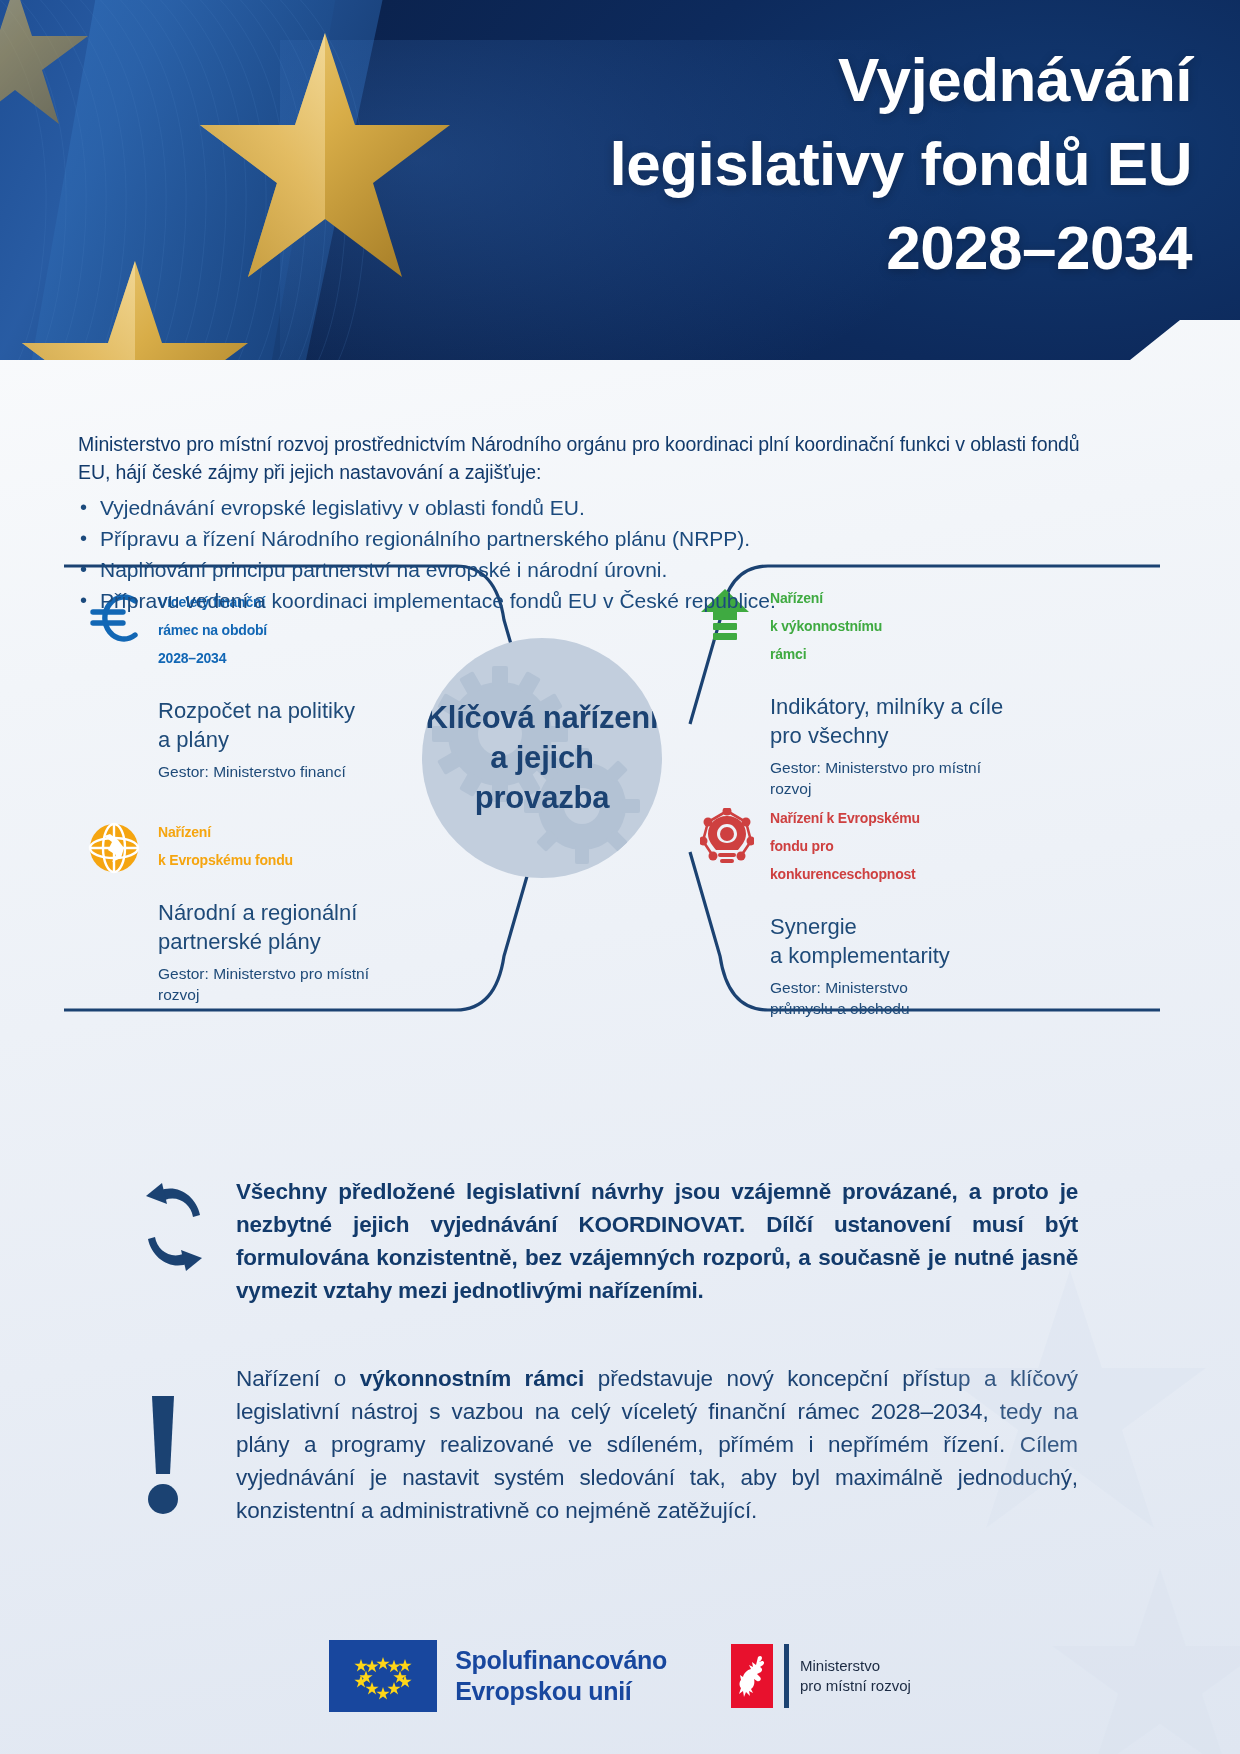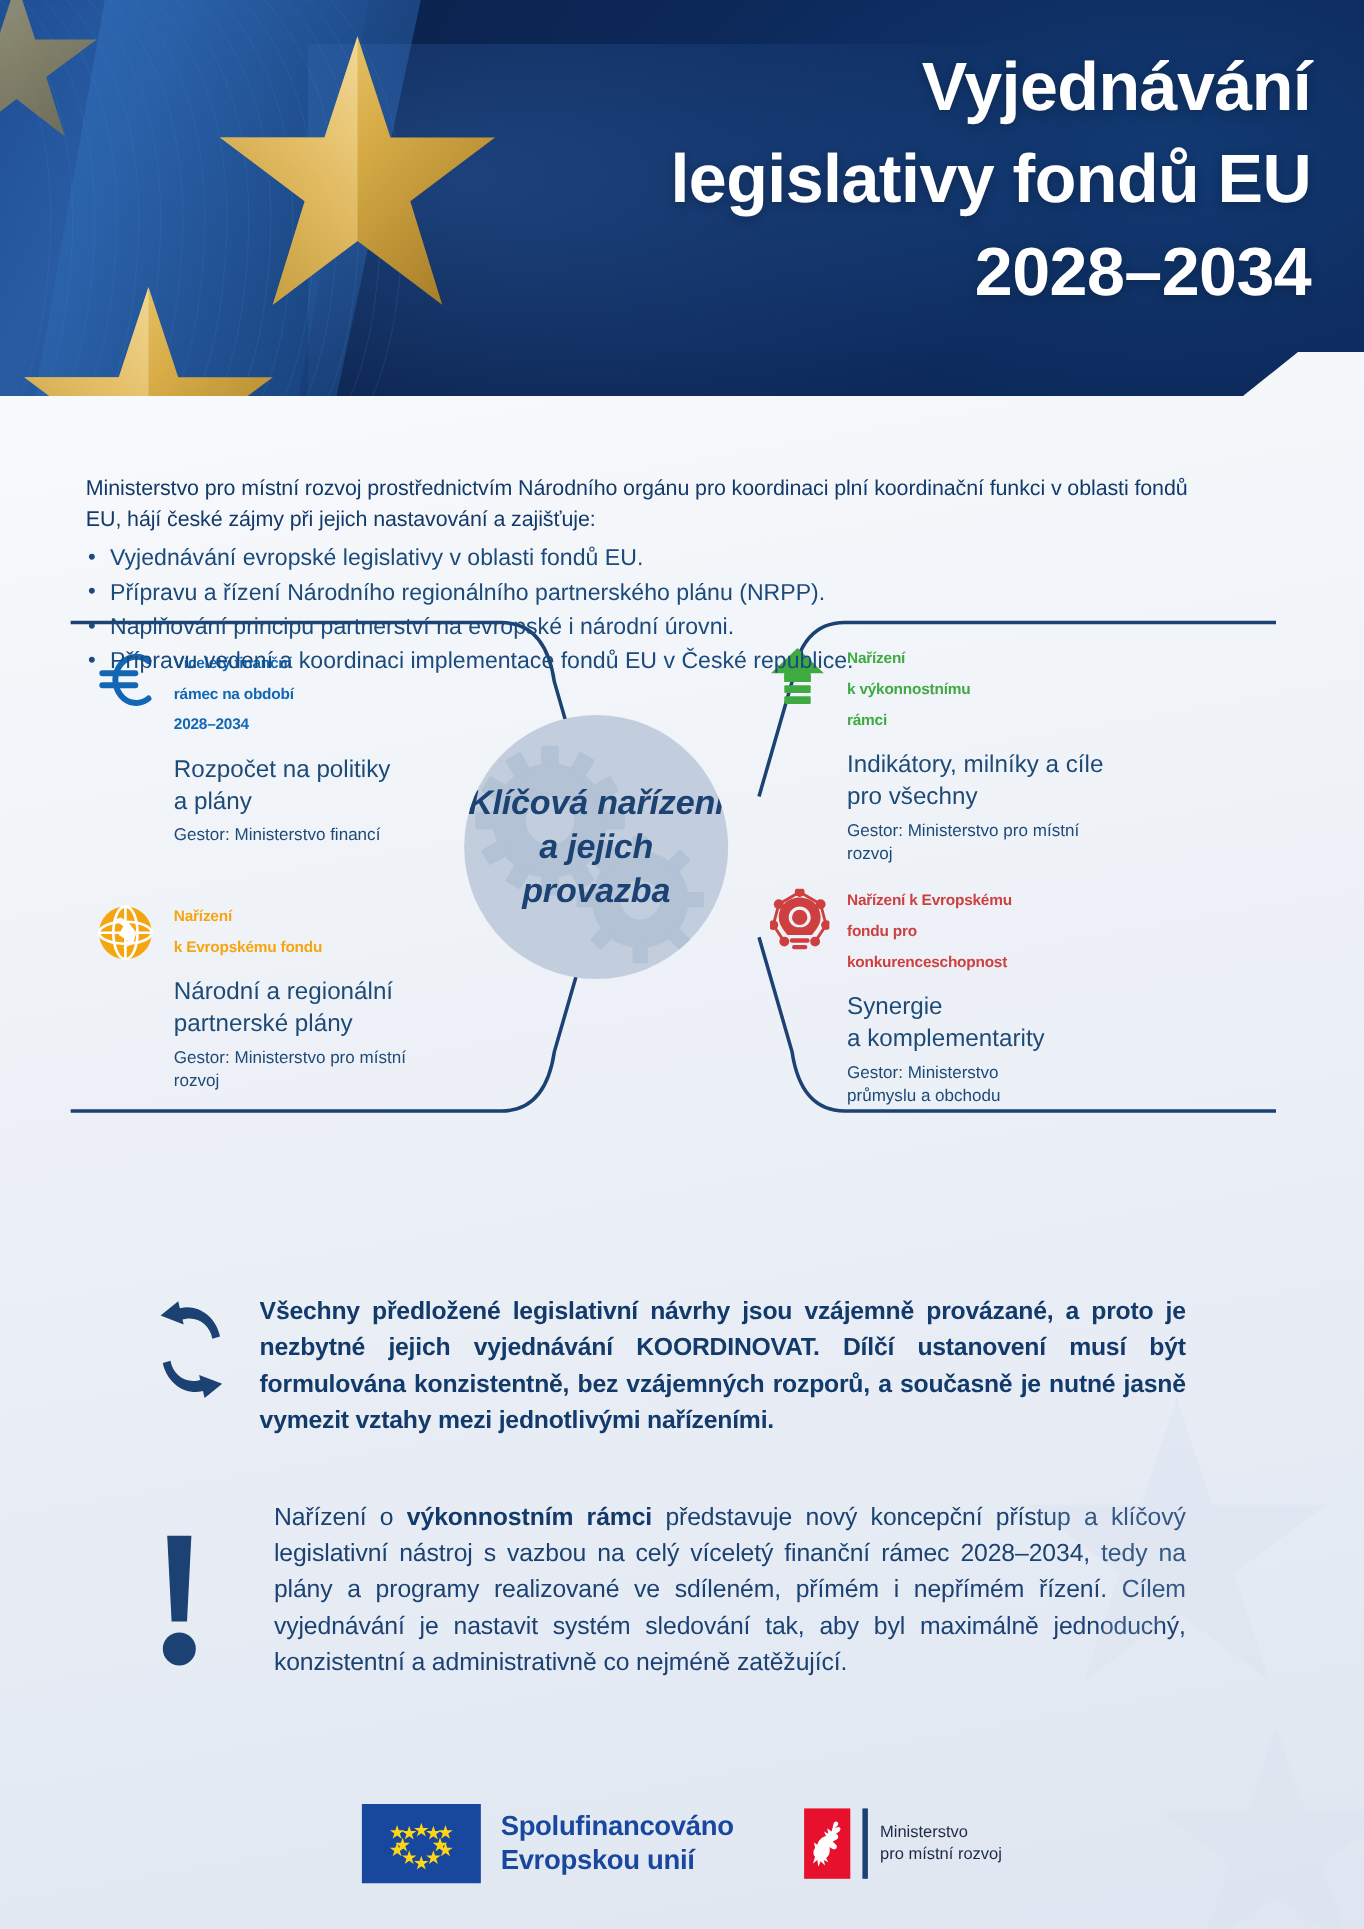--- a/index.html
+++ b/index.html
@@ -117,30 +117,29 @@
     height: 452px;
   }
   .diagram-svg {
     position: absolute;
     top: 0; left: 0;
     width: 1096px; height: 452px;
   }
   .hub {
     position: absolute;
     left: 358px;
-    top: 88px;
+    top: 76px;
     width: 240px;
     height: 240px;
     border-radius: 50%;
     background: #c2cedd;
     display: flex;
     align-items: center;
     justify-content: flex-start;
     overflow: hidden;
-    font-style: italic;
   }
   .hub-gears { position: absolute; top: 0; left: 0; }
   .hub-text {
     position: relative;
     z-index: 2;
     color: #1b4272;
     font-weight: bold;
     font-size: 31px;
     line-height: 40px;
     text-align: center;
@@ -154,21 +153,21 @@
     font-weight: bold;
     font-size: 14px;
     line-height: 28px;
     letter-spacing: -0.2px;
     white-space: pre-line;
   }
   .card-desc {
     color: #1e4a78;
     font-size: 22px;
     line-height: 29px;
-    margin-top: 12px;
+    margin-top: 24px;
     white-space: pre-line;
   }
   .card-gestor {
     color: #1e4a78;
     font-size: 15.5px;
     line-height: 21px;
     margin-top: 7px;
     white-space: pre-line;
   }
 
@@ -202,21 +201,21 @@
     letter-spacing: -0.2px;
   }
 
   
   .note {
     position: absolute;
     top: 1362px;
     left: 138px;
     width: 940px;
     display: flex;
-    gap: 39px;
+    gap: 26px;
   }
   .note-icon { flex: 0 0 auto; width: 72px; padding-top: 34px; }
   .note-text {
     flex: 1 1 auto;
     color: #1b4272;
     font-size: 22.5px;
     line-height: 33px;
     text-align: justify;
     letter-spacing: -0.1px;
   }

